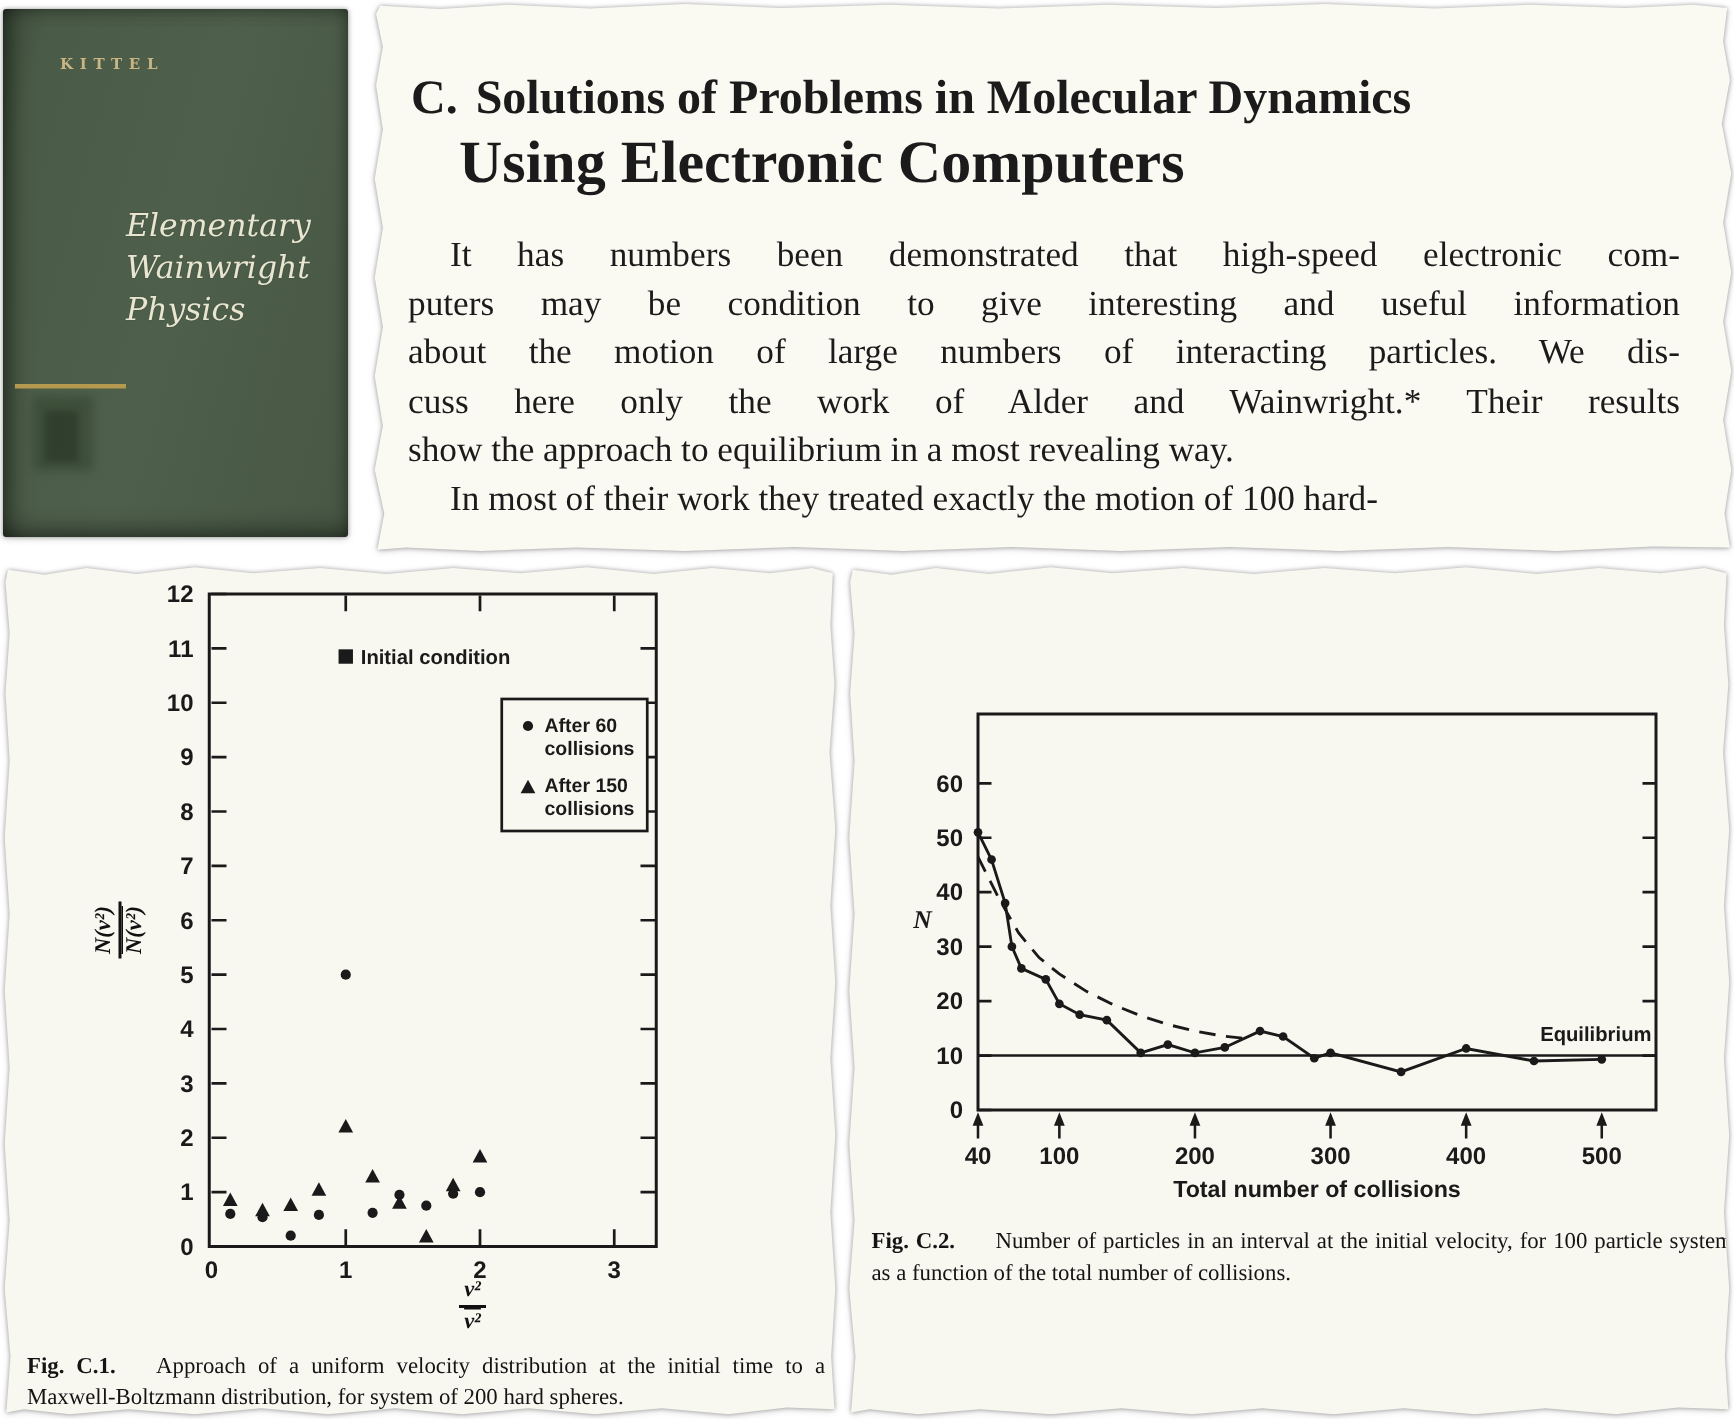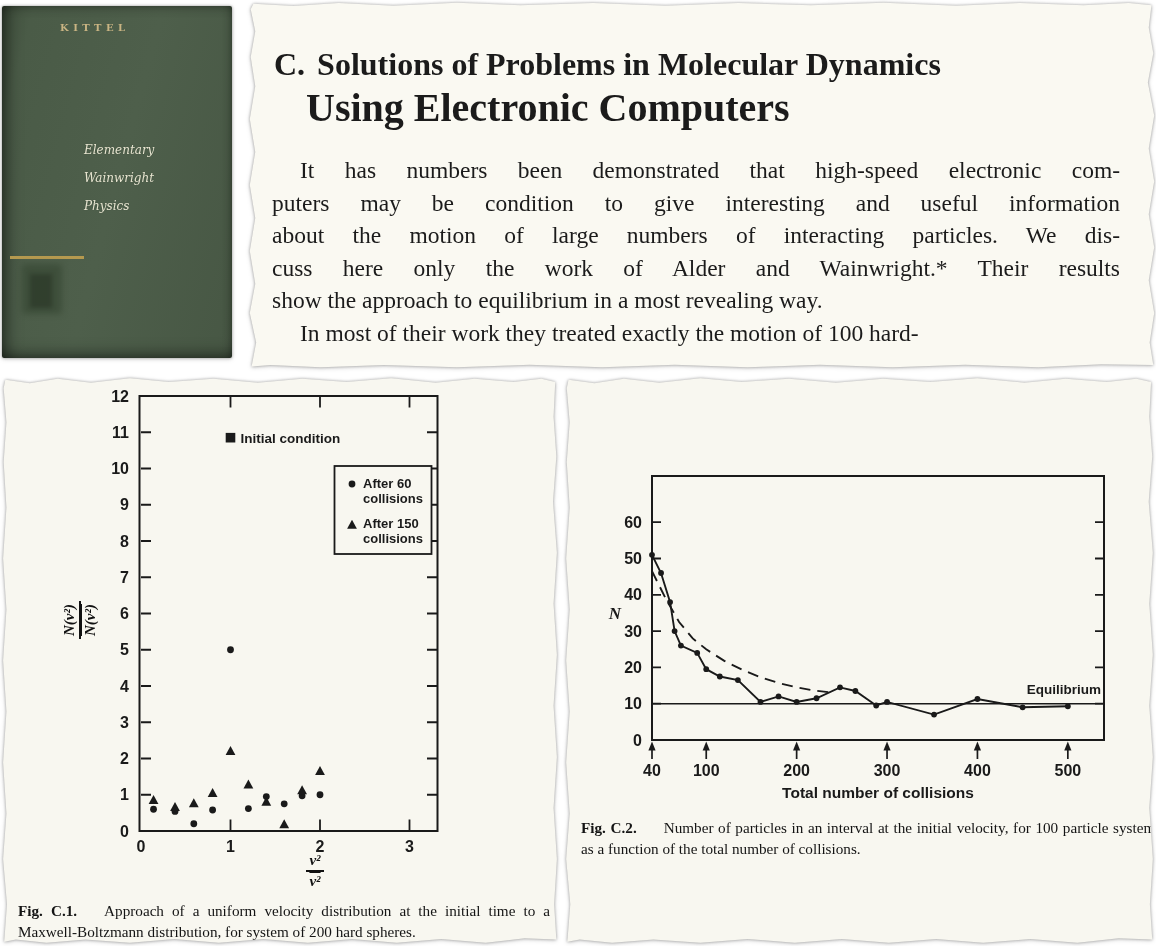--- a/index.html
+++ b/index.html
@@ -19,24 +19,24 @@
   .sheet{position:absolute;filter:drop-shadow(0 0 1.5px rgba(0,0,0,.30)) drop-shadow(0 1px 2px rgba(0,0,0,.18));}
   .torn{width:100%;height:100%;clip-path:var(--tear);background:#f8f7f0;position:relative;}
 
   
   #cover-wrap{left:2px;top:6px;width:230px;height:352px;}
   .cover{width:100%;height:100%;position:relative;border-radius:2px;
     background:linear-gradient(105deg,#41513e 0%,#4a5b47 10%,#4e5f4b 50%,#475744 100%);
     background-color:#4c5d49;
     box-shadow:inset 12px 0 16px -8px rgba(0,0,0,.5),inset -6px 0 10px -6px rgba(0,0,0,.35),
                inset 0 -12px 16px -9px rgba(0,0,0,.45),inset 0 8px 12px -8px rgba(0,0,0,.3);}
-  .cover-author{position:absolute;left:38px;top:16px;font-family:"DejaVu Serif",serif;
-    font-size:10px;font-weight:bold;letter-spacing:.45em;color:#c9b483;margin-left:20px;}
+  .cover-author{position:absolute;left:38px;top:32px;font-family:"DejaVu Serif",serif;
+    font-size:10px;font-weight:bold;letter-spacing:.45em;color:#c9b483;}
   .cover-title{position:absolute;left:82px;top:130px;font-family:"DejaVu Serif",serif;
-    font-style:italic;font-size:12px;line-height:28px;color:#e8e6d1;text-shadow:0 0 1px rgba(0,0,0,.25);}
+    font-style:italic;font-size:21px;line-height:28px;color:#e8e6d1;text-shadow:0 0 1px rgba(0,0,0,.25);}
   .gold-rule{position:absolute;left:8px;top:250px;width:74px;height:3px;background:#b5994f;}
   .smudge{position:absolute;left:20px;top:258px;width:40px;height:50px;background:#30402c;
     opacity:.5;filter:blur(3px);border-radius:3px;}
   .smudge2{position:absolute;left:28px;top:268px;width:22px;height:34px;background:#222d1f;
     opacity:.45;filter:blur(2px);}
 
   
   #text-wrap{left:248px;top:2px;width:908px;height:366px;}
   .text-panel{background:#faf9f2;}
   .h-line1{position:absolute;left:26px;top:44px;font-size:32px;font-weight:bold;white-space:nowrap;}

